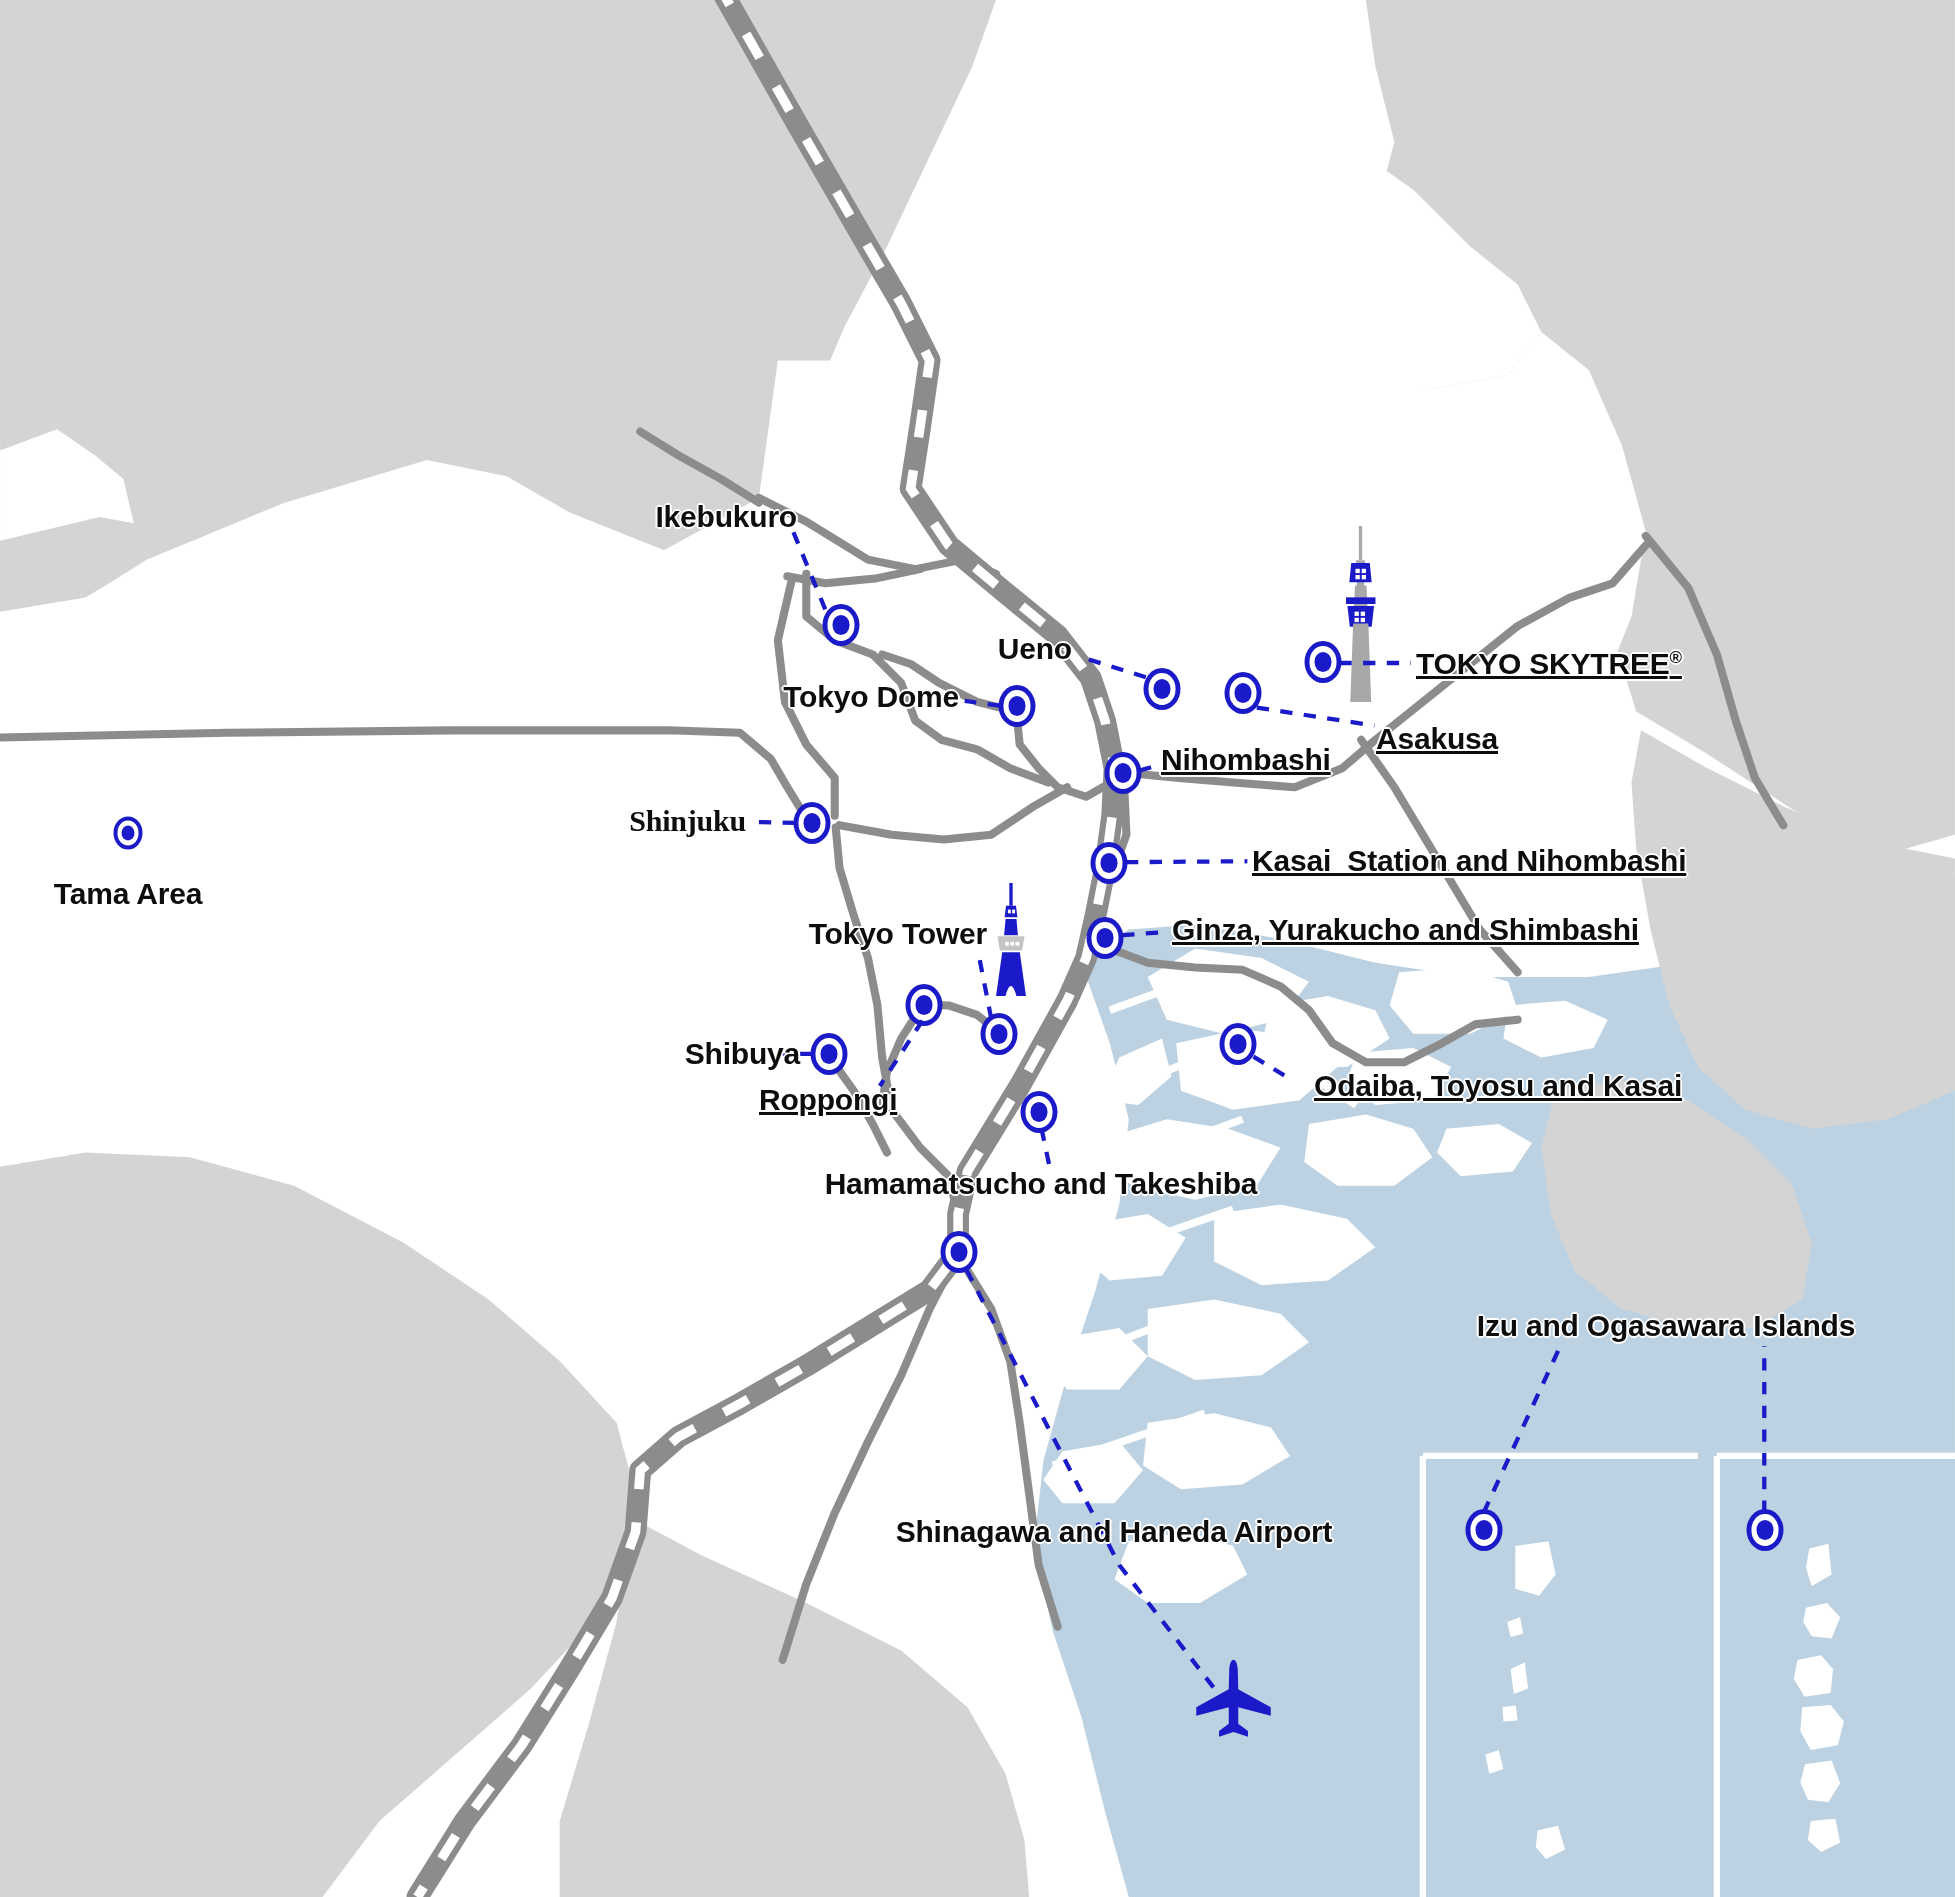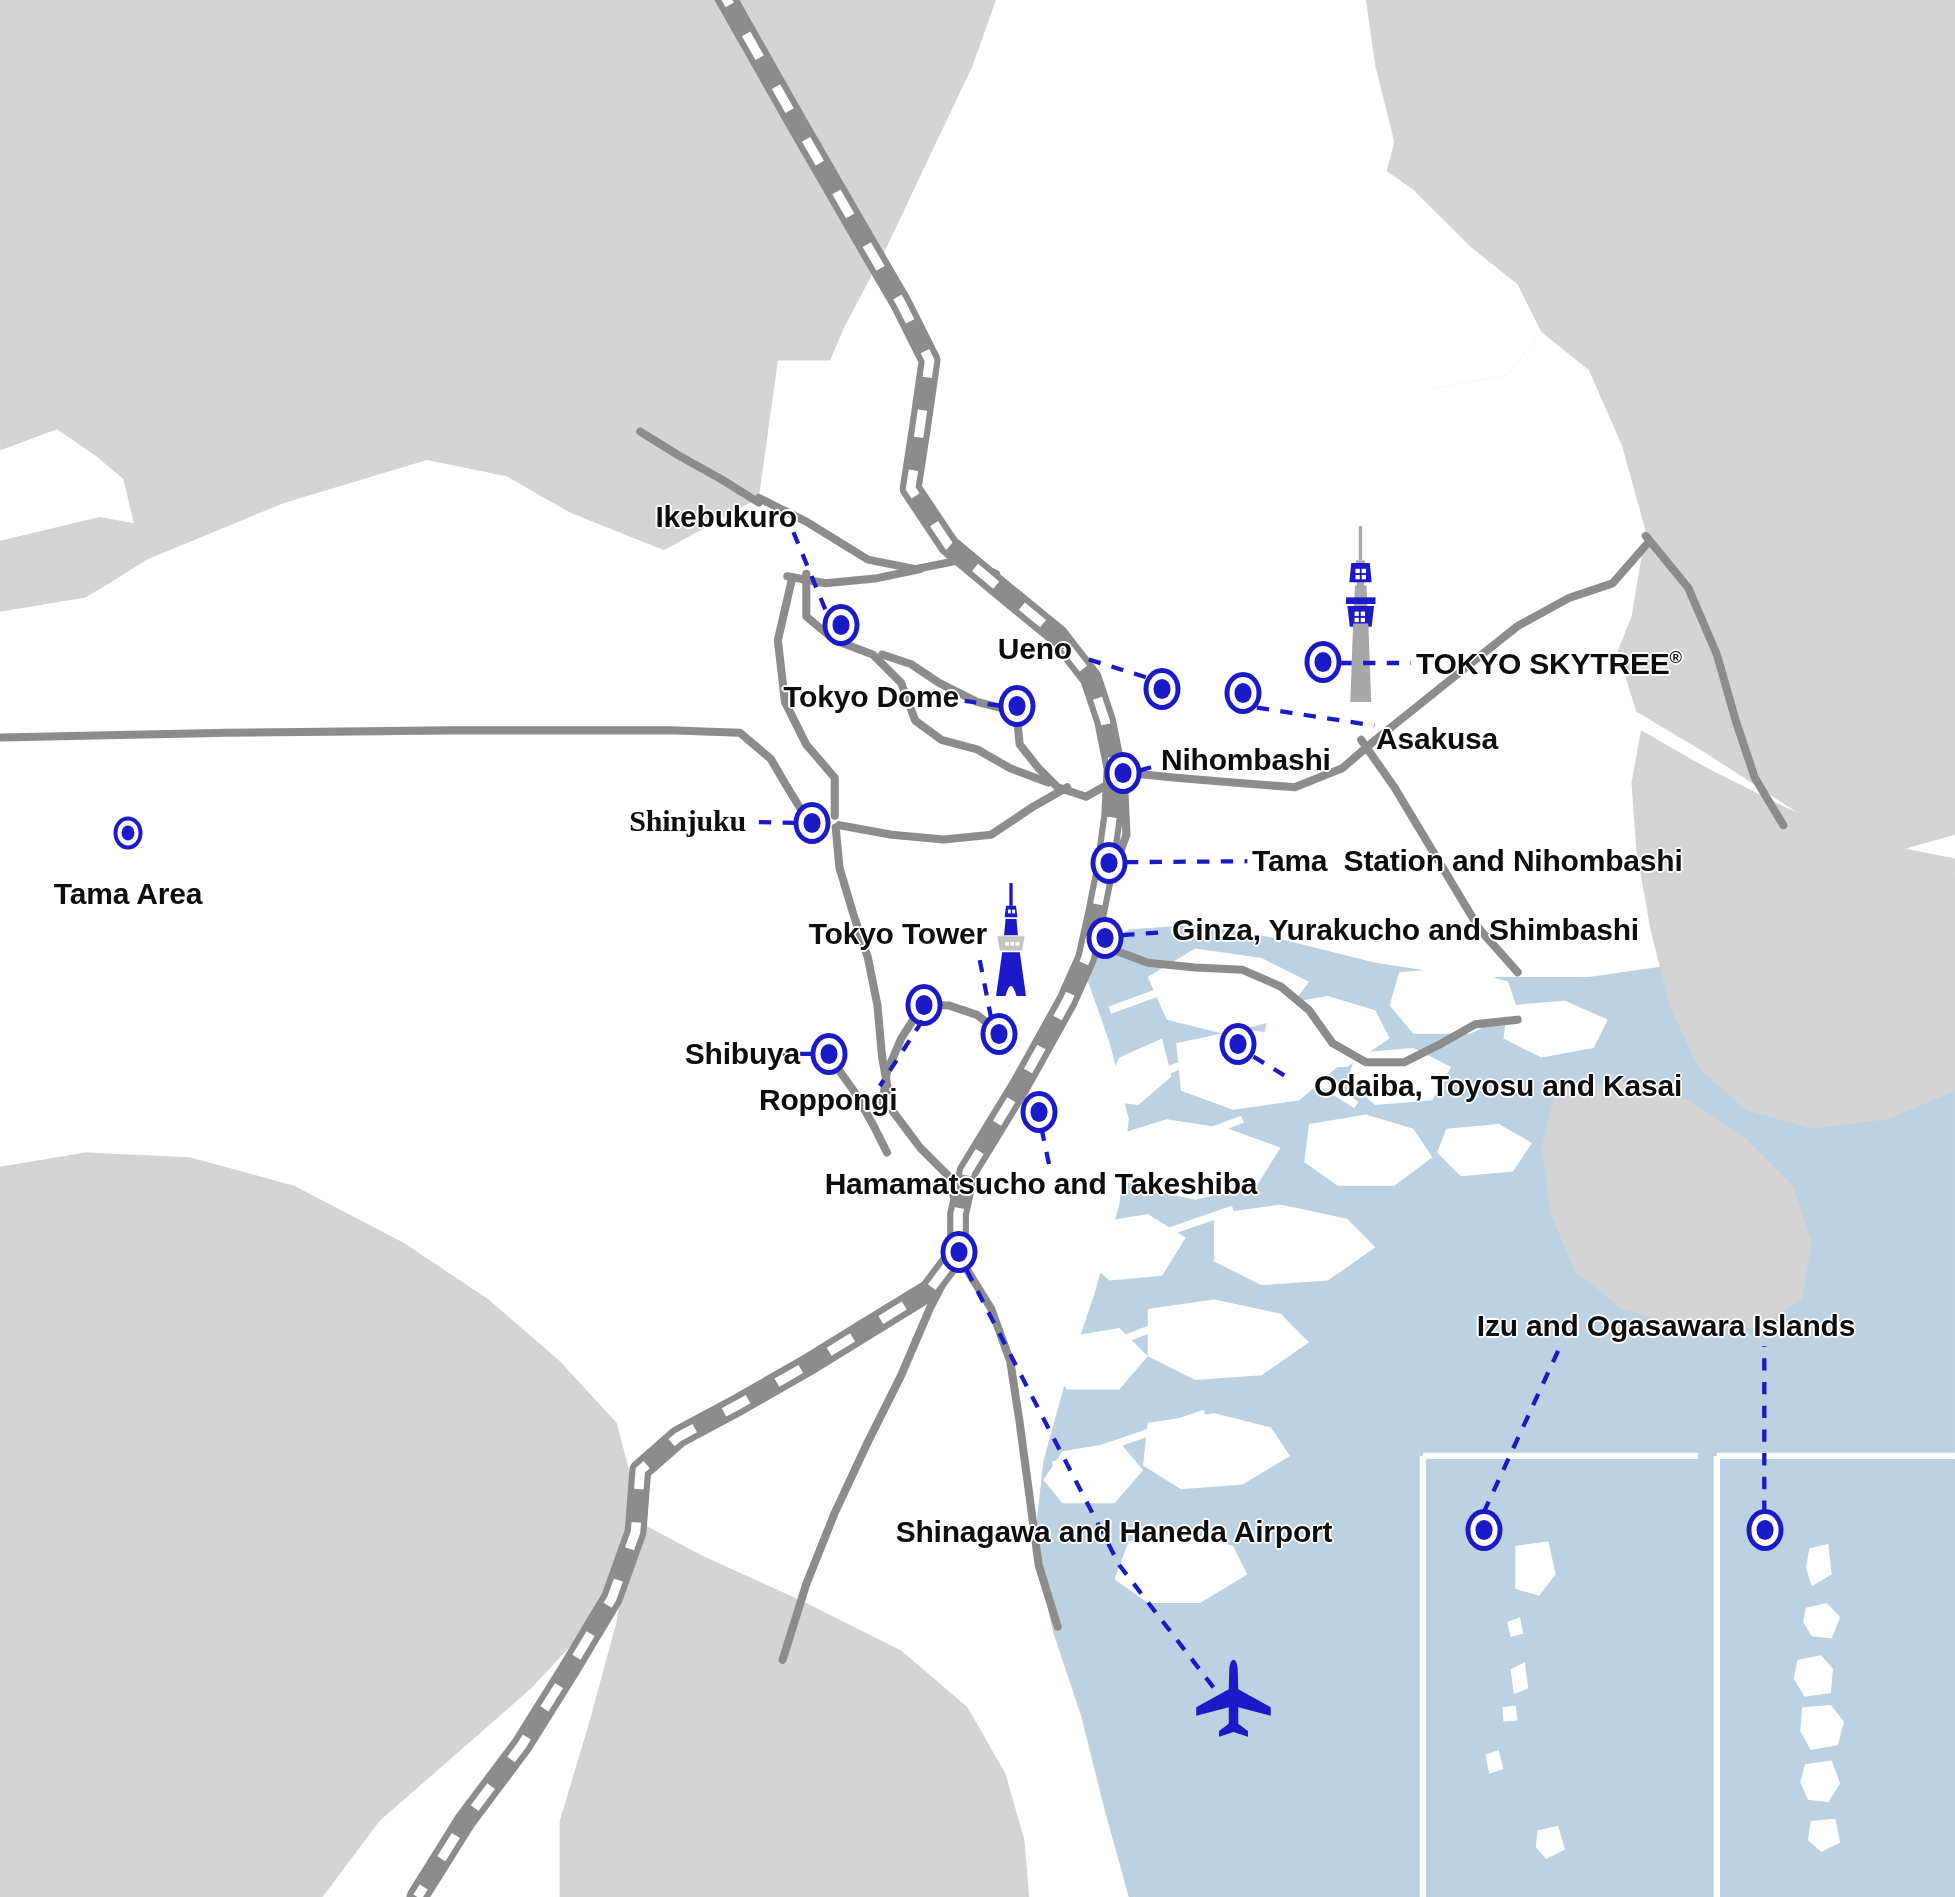--- a/index.html
+++ b/index.html
@@ -46,21 +46,21 @@
     white-space:pre;
     letter-spacing:-0.2px;
     z-index:60;
     text-shadow:
        1.4px 0 0 #fff, -1.4px 0 0 #fff, 0 1.4px 0 #fff, 0 -1.4px 0 #fff,
        0.9px 0.9px 0 #fff, -0.9px 0.9px 0 #fff, 0.9px -0.9px 0 #fff, -0.9px -0.9px 0 #fff,
        1.9px 0 0 #fff, -1.9px 0 0 #fff, 0 1.9px 0 #fff, 0 -1.9px 0 #fff;
     text-align: right;
   }
   .label.r-anchor{transform:translate(-100%,-50%);}
-  .label.l-anchor{transform:translate(0,-50%);}
+  .label.l-anchor{transform:translate(0,-50%);text-decoration:underline;}
   .label.c-anchor{transform:translate(-50%,-50%);}
   .label .reg{
     font-size:17px;
     vertical-align:super;
     line-height:0;
   }
 
   
   #leaders{position:absolute;left:0;top:0;width:1955px;height:1897px;z-index:50;pointer-events:none;}
 
@@ -386,21 +386,21 @@
   <div class="label r-anchor" style="left:1072px;top:649px;">Ueno</div>
 
   <div class="label l-anchor" style="left:1376px;top:739px;">Asakusa</div>
 
   <div class="label l-anchor" style="left:1416px;top:664px;"><span>TOKYO SKYTREE</span><span class="reg">®</span></div>
 
   <div class="label l-anchor" style="left:1161px;top:760px;">Nihombashi</div>
 
   <div class="label r-anchor" style="left:746px;top:821px;font-family:Liberation Serif, serif;">Shinjuku</div>
 
-  <div class="label l-anchor" style="left:1252px;top:861px;">Tama  Station and Nihombashi</div>
+  <div class="label l-anchor" style="left:1252px;top:861px;">Kasai  Station and Nihombashi</div>
 
   <div class="label l-anchor" style="left:1172px;top:930px;">Ginza, Yurakucho and Shimbashi</div>
 
   <div class="label r-anchor" style="left:987px;top:934px;">Tokyo Tower</div>
 
   <div class="label l-anchor" style="left:759px;top:1100px;">Roppongi</div>
 
   <div class="label r-anchor" style="left:800px;top:1054px;">Shibuya</div>
 
   <div class="label l-anchor" style="left:1293px;top:1086px;margin-left:21px;">Odaiba, Toyosu and Kasai</div>

